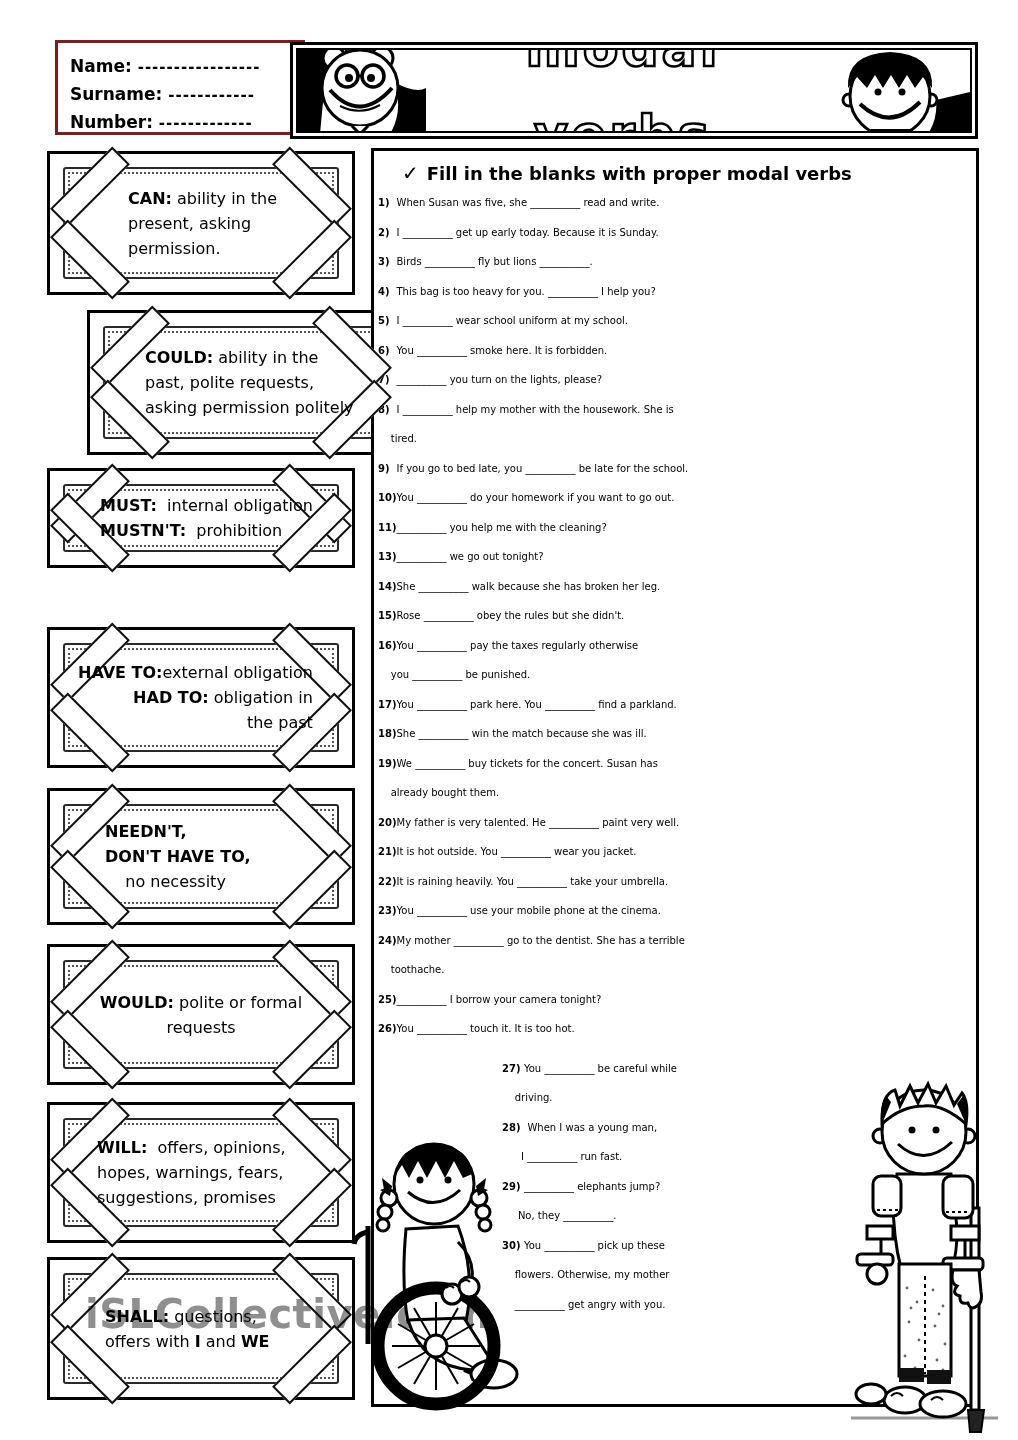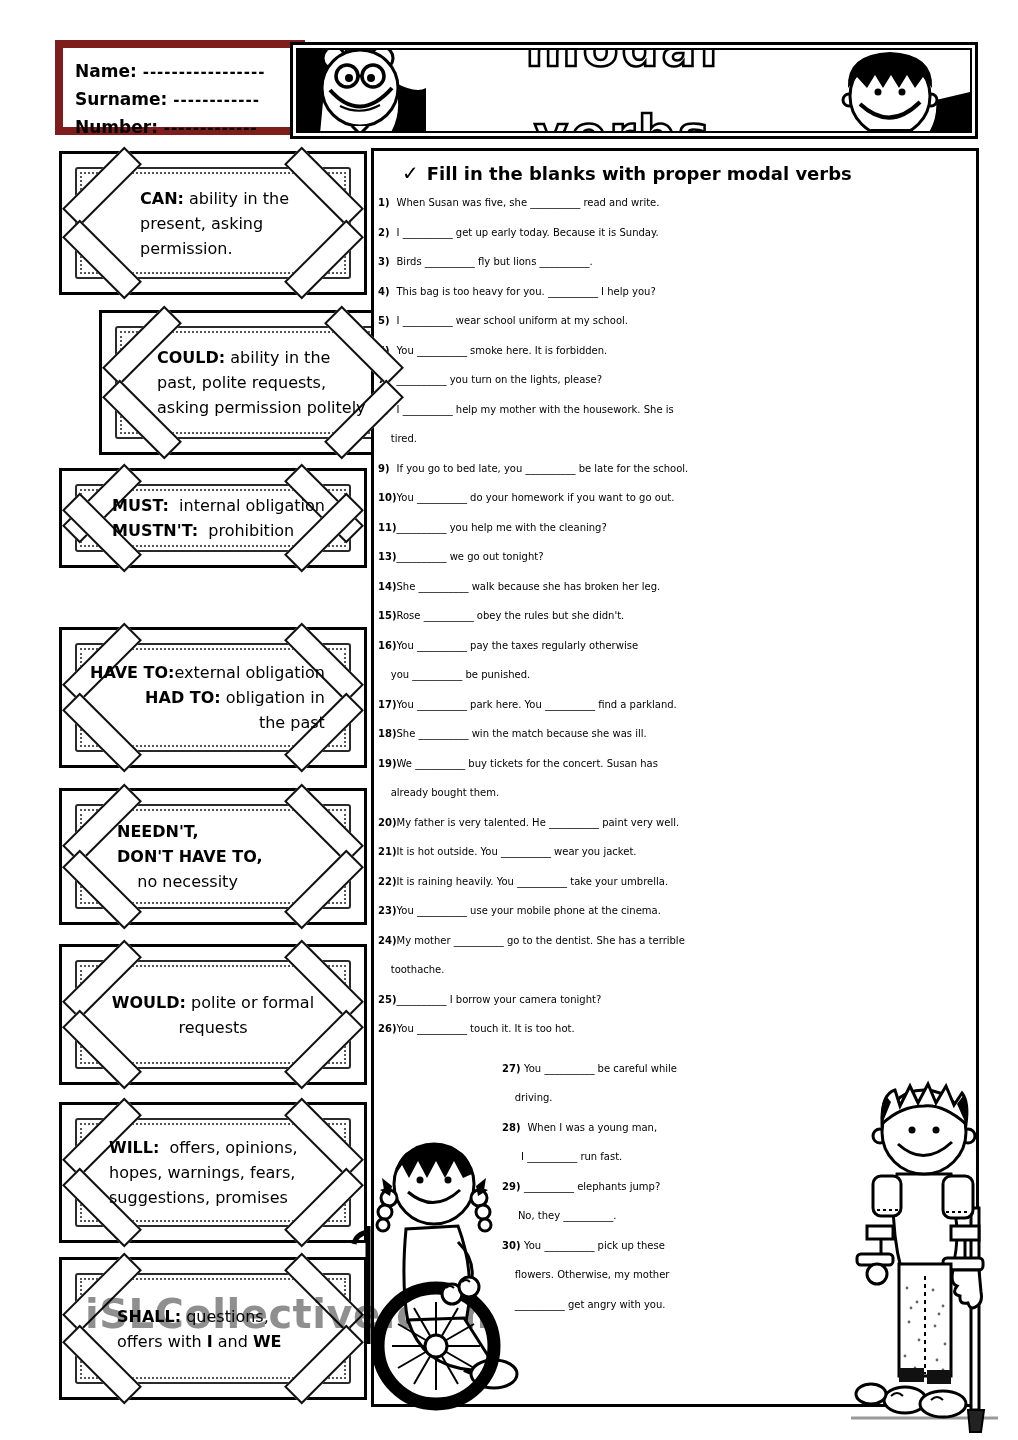--- a/index.html
+++ b/index.html
@@ -1,30 +1,30 @@
 <!DOCTYPE html>
 <html><head>
 <meta charset="utf-8">
 <style>
   html,body{margin:0;padding:0;background:#fff;}
   body{width:1018px;height:1440px;position:relative;font-family:"DejaVu Sans",sans-serif;color:#000;overflow:hidden;}
 
   
-  .name-box{position:absolute;left:55px;top:40px;width:250px;height:95px;border:8px solid #7f1d1d;box-sizing:border-box;padding:10px 0 0 12px;}
+  .name-box{position:absolute;left:55px;top:40px;width:250px;height:95px;border:3px solid #7f1d1d;box-sizing:border-box;padding:10px 0 0 12px;}
   .name-row{font-weight:bold;font-size:17px;line-height:27px;white-space:pre;}
   .name-row .dashes{letter-spacing:1px;font-size:15px;}
 
   
   .title-bar{position:absolute;left:290px;top:42px;width:688px;height:97px;border:3px solid #000;box-sizing:border-box;background:#fff;}
   .title-inner{position:absolute;inset:3px;border:2px solid #000;display:flex;align-items:center;overflow:hidden;}
   .title-text{flex:1;text-align:center;font-size:52px;font-weight:800;letter-spacing:3px;color:#fff;-webkit-text-stroke:2.6px #000;text-shadow:0 0 1px #000;line-height:86px;}
   .face-svg{flex:0 0 auto;height:86px;}
 
   
-  .info-box{position:absolute;left:59px;width:308px;height:144px;border:3px solid #000;box-sizing:border-box;background:#fff;display:flex;align-items:center;}
+  .info-box{position:absolute;left:47px;width:308px;height:144px;border:3px solid #000;box-sizing:border-box;background:#fff;display:flex;align-items:center;}
   .paper{position:absolute;inset:13px;border:2px solid #2a2a2a;border-radius:3px;z-index:0;}
   .dotted{position:absolute;inset:18px;border:2px dotted #555;z-index:0;}
   .tape{position:absolute;width:84px;height:21px;background:#fff;border:2px solid #111;z-index:1;}
   .tape.tl{left:-4px;top:20px;transform:rotate(-45deg);}
   .tape.tr{right:-4px;top:20px;transform:rotate(45deg);}
   .tape.bl{left:-4px;bottom:20px;transform:rotate(45deg);}
   .tape.br{right:-4px;bottom:20px;transform:rotate(-45deg);}
   .box-text{position:relative;z-index:2;font-size:16px;line-height:25px;white-space:pre;}
   .box-text .bold{font-weight:bold;}
   .bt-0{margin-left:78px;}

